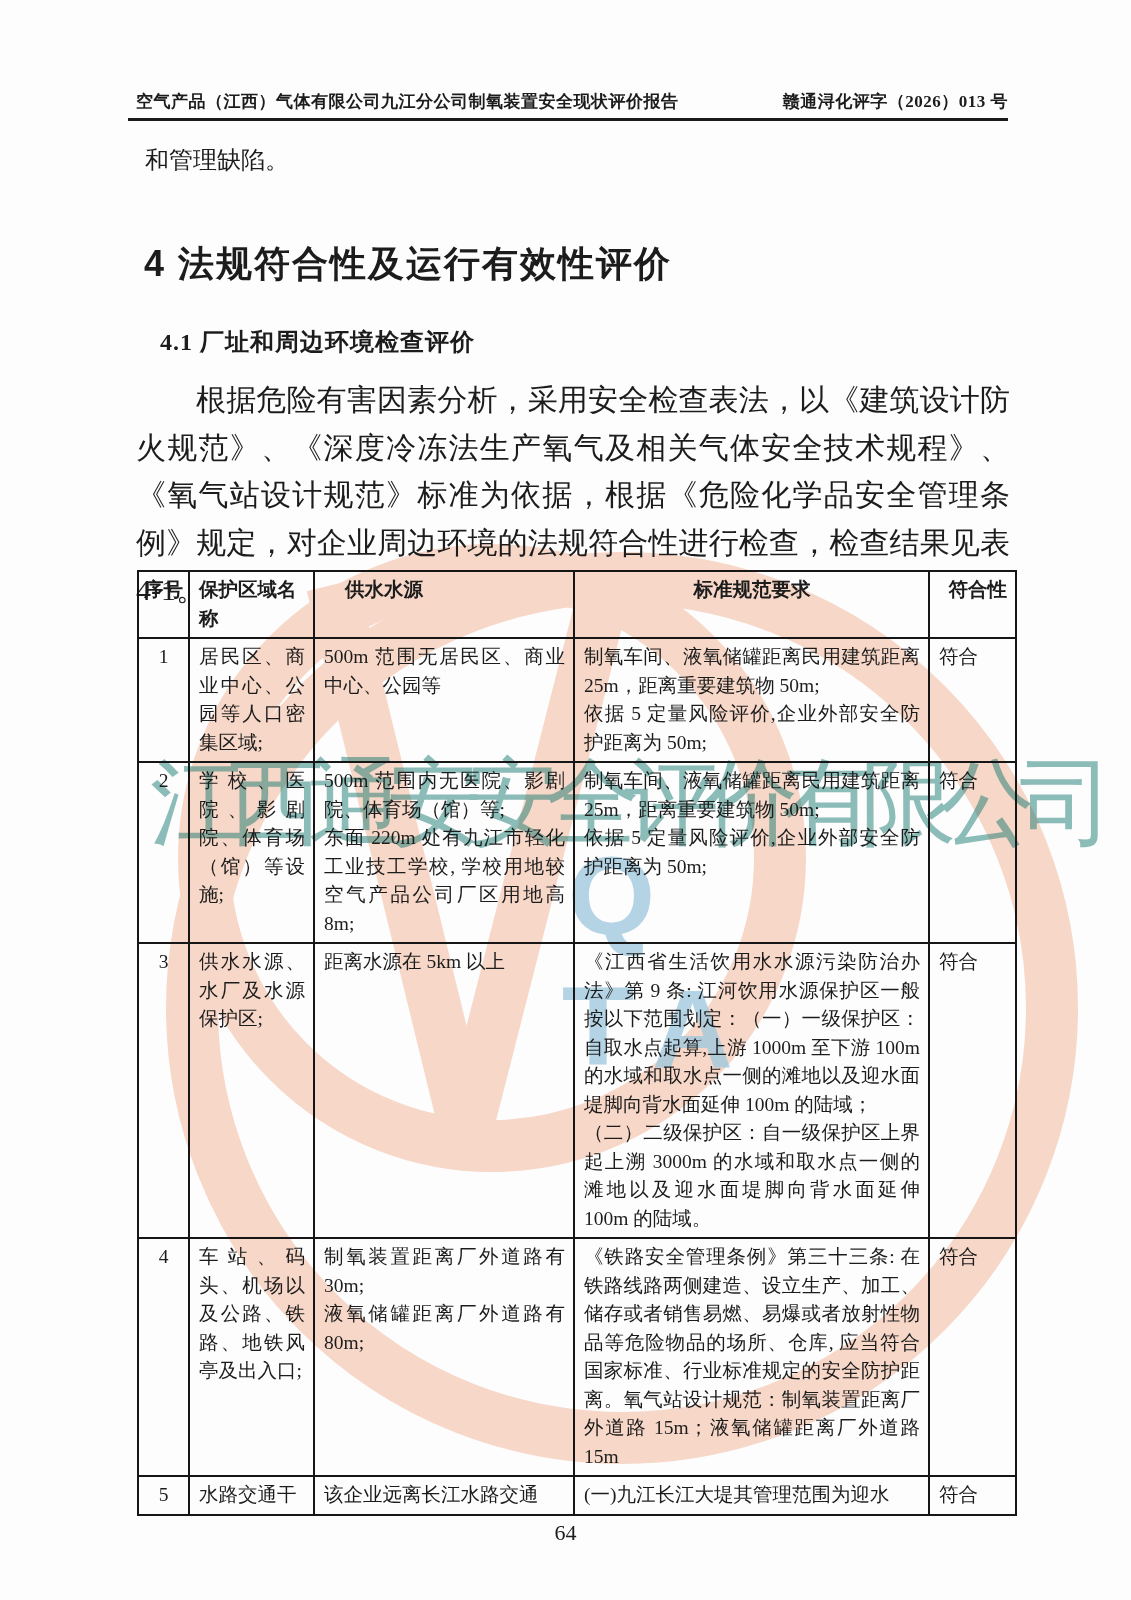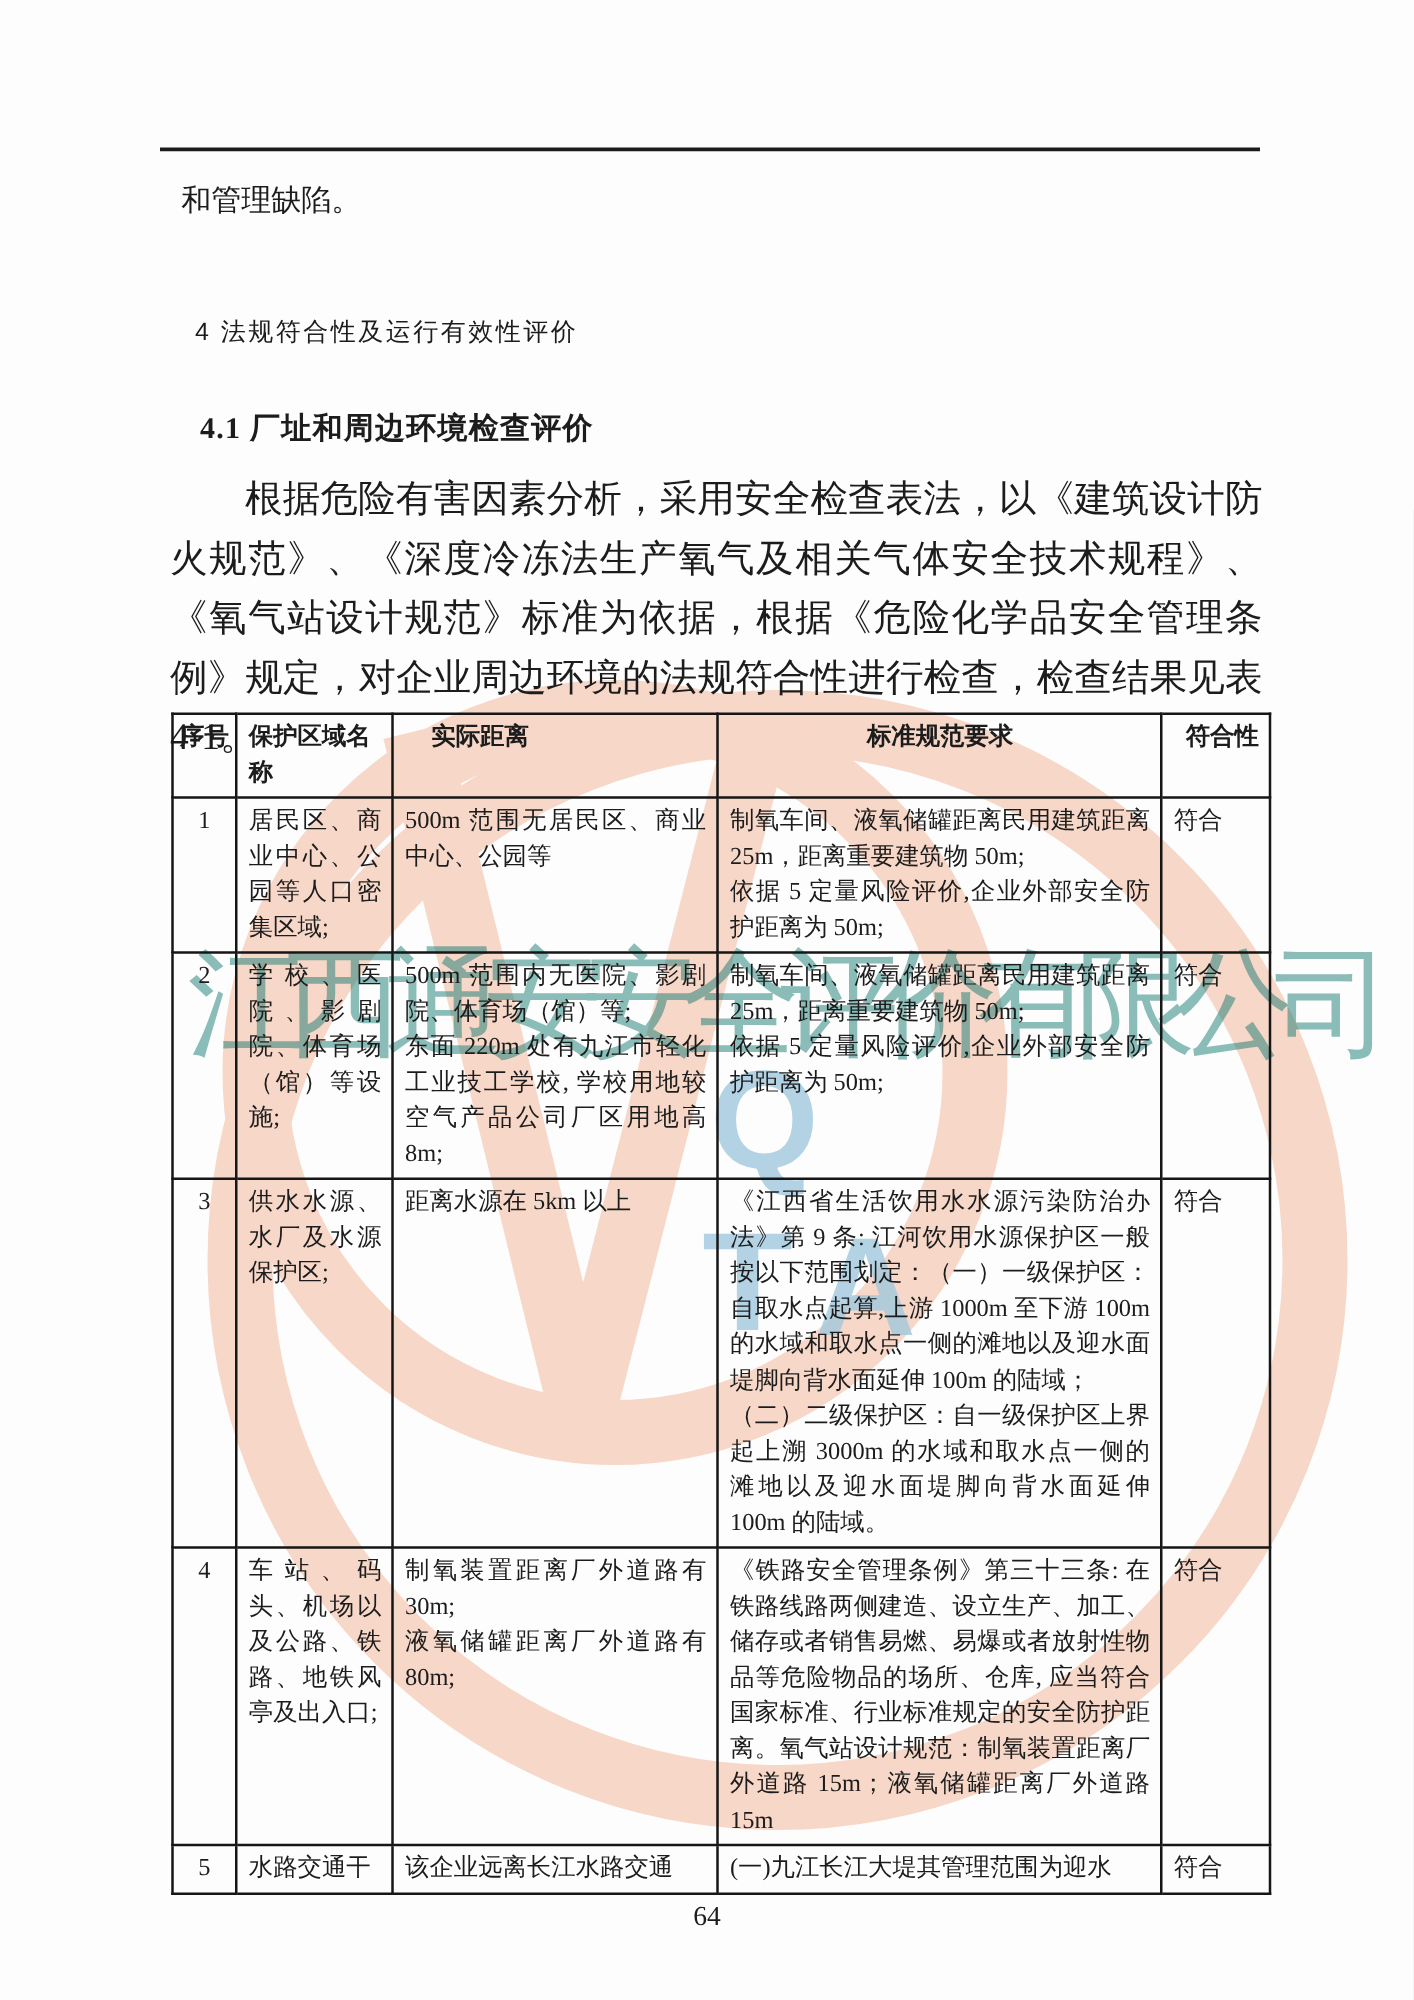--- a/index.html
+++ b/index.html
@@ -19,23 +19,23 @@
   
   .content { position:absolute; inset:0; z-index:1; }
   .hdr {
     position:absolute; top:90px; left:136px; width:872px;
     display:flex; justify-content:space-between; align-items:flex-end;
     font-size:17px; font-weight:bold; letter-spacing:.5px;
   }
   .hdr-rule { position:absolute; top:118px; left:128px; width:880px; height:3px; background:#1b1b1b; }
   .lede { position:absolute; top:144px; left:145px; font-size:24px; }
   .h1 {
-    position:absolute; top:240px; left:144px; margin:12px;
+    position:absolute; top:240px; left:144px; margin:0;
     font-family:"Liberation Sans","DejaVu Sans",sans-serif;
-    font-size:20px; font-weight:normal; letter-spacing:2px;
+    font-size:36px; font-weight:bold; letter-spacing:2px;
   }
   .h2 {
     position:absolute; top:310px; left:144px; margin:16px;
     font-size:24px; font-weight:bold; letter-spacing:1px;
   }
   .para {
     position:absolute; top:346px; left:136px; width:874px;
     font-size:30px; line-height:47.5px; text-align:justify; text-indent:2em;
   }
   .caption {
@@ -86,20 +86,24 @@
         <text x="568" y="934" font-size="112">Q</text>
         <text x="530" y="1064" font-size="112" transform="scale(1.06,1)">T</text>
         <text x="652" y="1068" font-size="112">A</text>
       </g>
     </svg>
     <div class="wm-company">江西通安安全评价有限公司</div>
   </div>
 
   <div class="content">
 
+    <div class="hdr">
+      <span>空气产品（江西）气体有限公司九江分公司制氧装置安全现状评价报告</span>
+      <span>赣通浔化评字（2026）013 号</span>
+    </div>
     <div class="hdr-rule"></div>
 
     <div class="lede">和管理缺陷。</div>
 
     <h1 class="h1">4 法规符合性及运行有效性评价</h1>
     <h2 class="h2">4.1 厂址和周边环境检查评价</h2>
 
     <p class="para">根据危险有害因素分析，采用安全检查表法，以《建筑设计防火规范》、《深度冷冻法生产氧气及相关气体安全技术规程》、《氧气站设计规范》标准为依据，根据《危险化学品安全管理条例》规定，对企业周边环境的法规符合性进行检查，检查结果见表 4-1。</p>
 
 
@@ -109,21 +113,21 @@
           <col class="c-no">
             <col class="c-area">
             <col class="c-dist">
             <col class="c-std">
             <col class="c-comp">
         </colgroup>
         <thead>
           <tr>
             <th class="h-no">序号</th>
             <th class="h-area">保护区域名称</th>
-            <th class="h-dist">实际距离</th>
+            <th class="h-dist">供水水源</th>
             <th class="h-std">标准规范要求</th>
             <th class="h-comp">符合性</th>
           </tr>
         </thead>
         <tbody>
 
             <tr>
               <td class="col-no">1</td>
               <td class="col-area">居民区、商业中心、公园等人口密集区域;</td>
               <td class="col-dist">500m 范围无居民区、商业中心、公园等</td>

